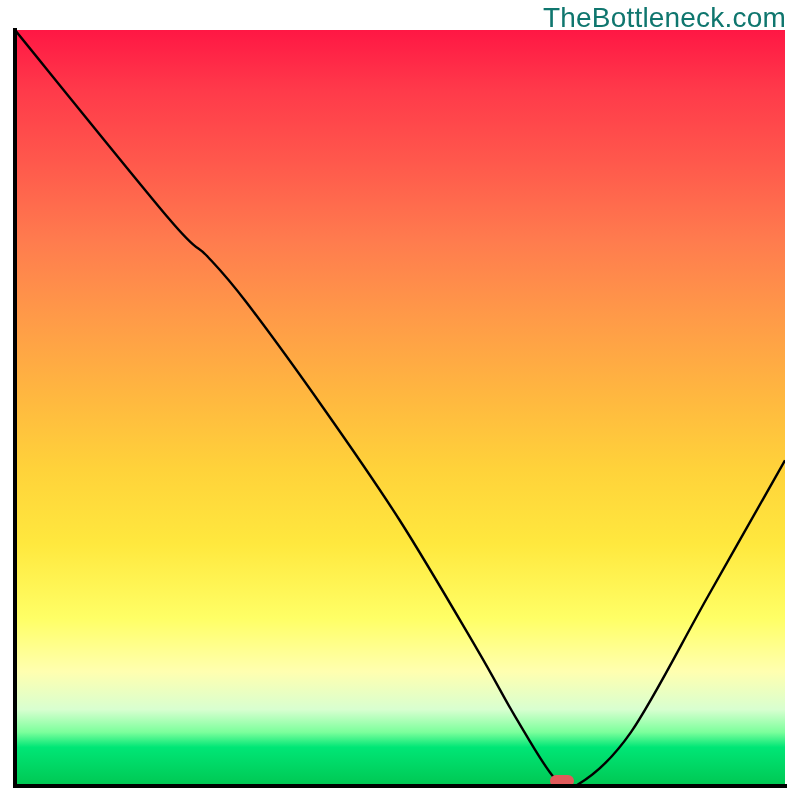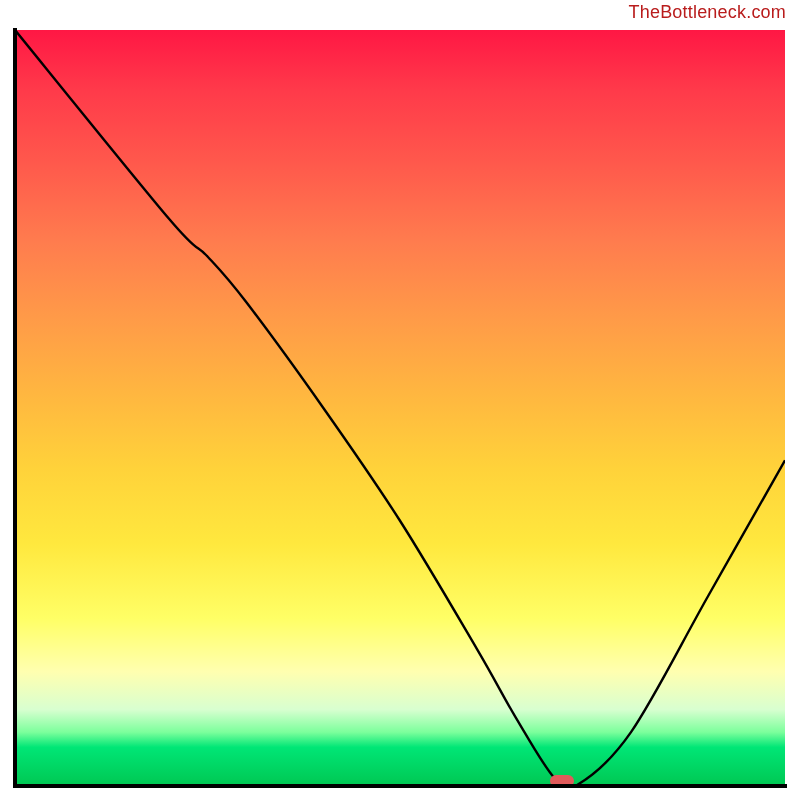--- a/index.html
+++ b/index.html
@@ -52,22 +52,22 @@
     left: 13px;
     top: 784px;
     width: 774px;
     height: 4px;
     background: #000;
   }
   .watermark {
     position: absolute;
     top: 2px;
     right: 14px;
-    color: #b91c1c;
-    font-size: 18px;
+    color: #0f766e;
+    font-size: 28px;
     font-weight: 500;
     letter-spacing: 0.2px;
     font-family: Arial, Helvetica, sans-serif;
   }
   .curve-svg {
     position: absolute;
     left: 15px;
     top: 30px;
     width: 770px;
     height: 755px;

